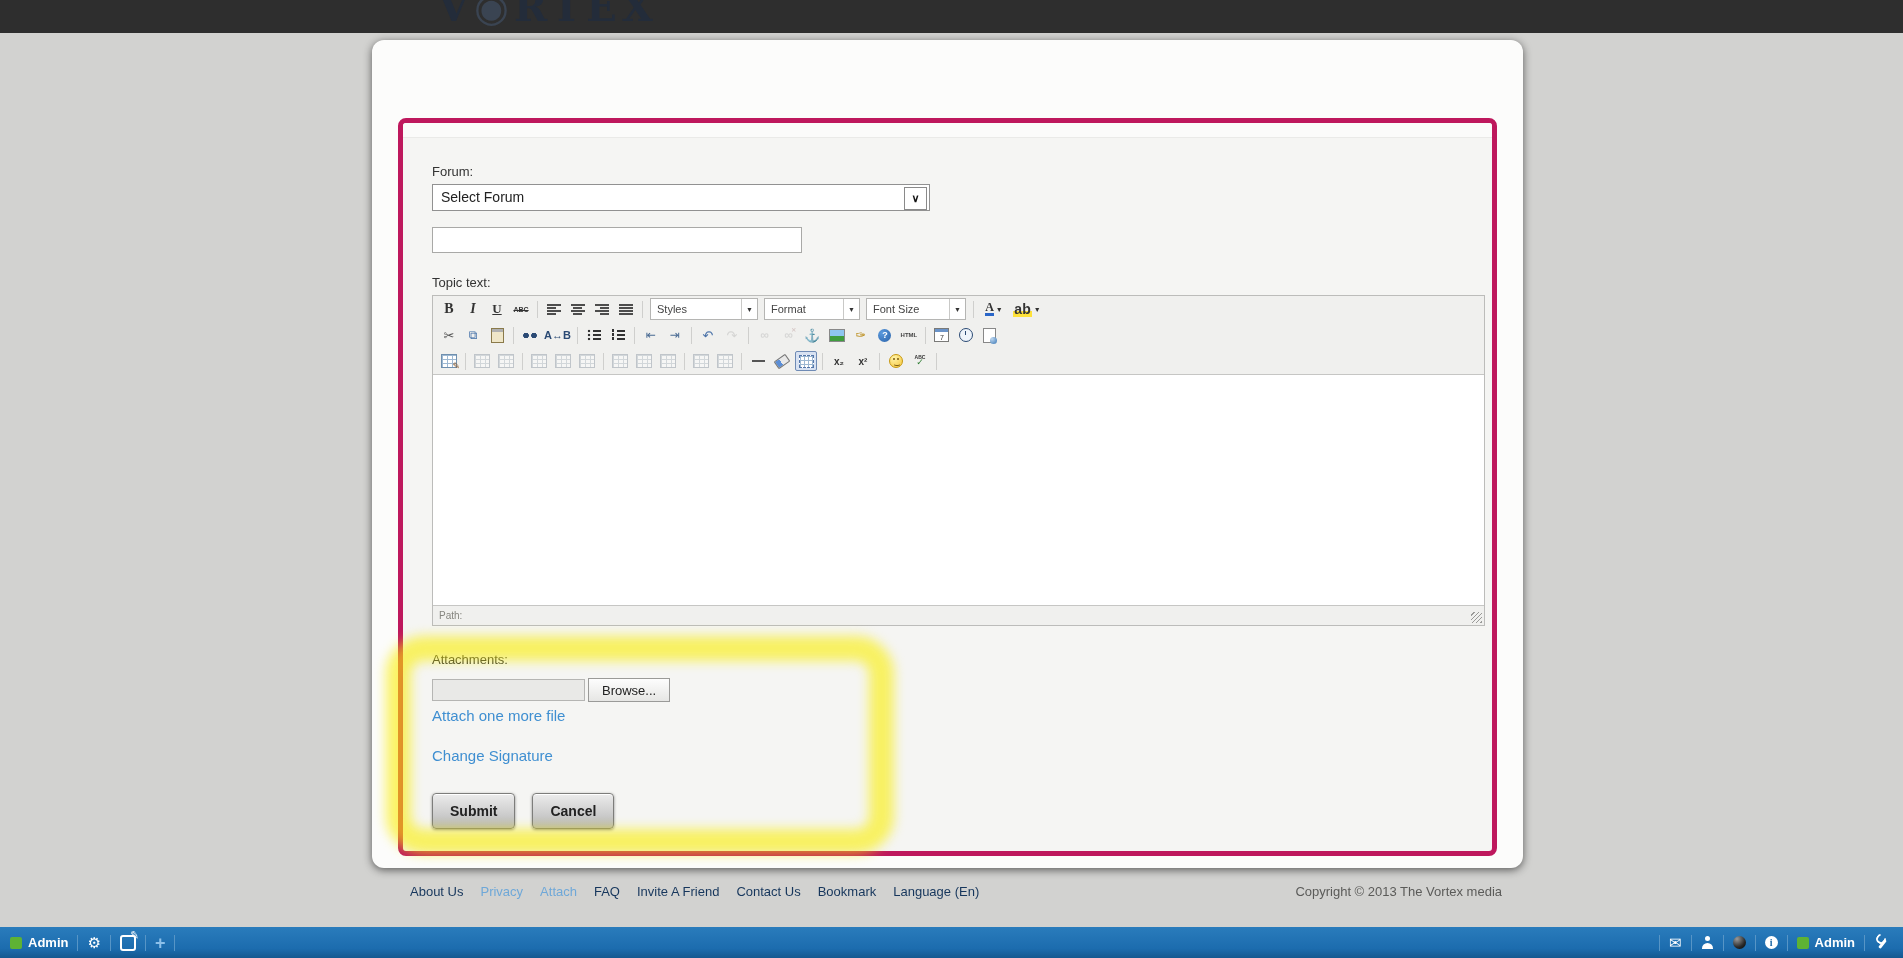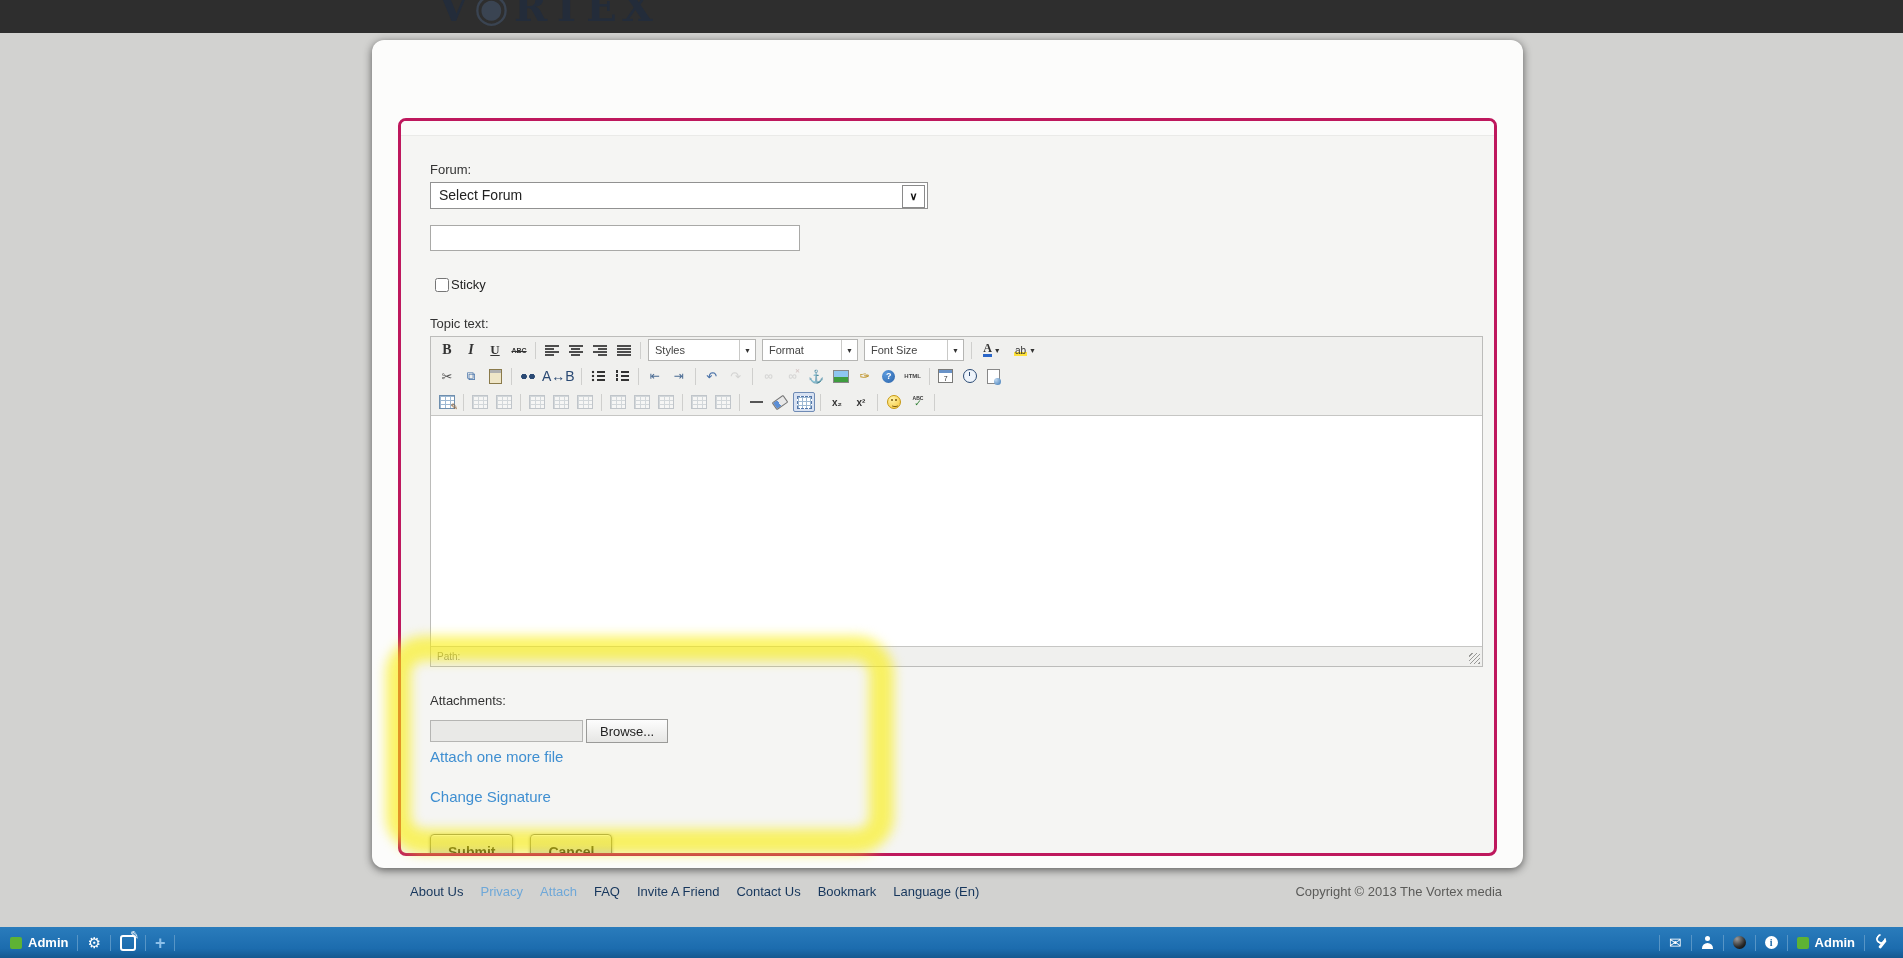--- a/index.html
+++ b/index.html
@@ -13,21 +13,21 @@
         font-size:40px;letter-spacing:5px;color:#232c3a;white-space:nowrap}
   .logo .globe{color:#3a4452}
 
   
   .wrapper{position:absolute;left:372px;top:40px;width:1151px;height:828px;background:#fcfcfb;
            border-radius:12px;box-shadow:0 2px 9px rgba(25,25,25,.65)}
   .crumbbox{position:absolute;left:26px;top:18px;right:26px;height:47px;background:#fff;
             border:1px solid #e4e4e2;border-radius:8px;display:flex;align-items:center;padding-left:24px}
   .crumbbox a{color:#23579a;font-size:13px;font-weight:bold}
   .formbox{position:absolute;left:26px;top:78px;right:26px;bottom:12px;background:#f5f5f3;
-           border:3px solid #be185d;border-radius:8px;overflow:hidden}
+           border:5px solid #be185d;border-radius:8px;overflow:hidden}
   .formhead{height:14px;background:#fbfbfa;border-bottom:1px solid #eaeae8}
   .formcontent{padding:26px 0 0 29px}
 
   .flabel{font-size:13px;color:#333;margin-bottom:5px}
   .sel{position:relative;width:496px;height:25px;background:#fff;border:1px solid #919191;margin-bottom:16px}
   .sel .selval{font-size:14px;color:#222;line-height:25px;padding-left:8px}
   .sel .selbtn{position:absolute;right:2px;top:2px;width:21px;height:21px;background:#fff;
                border:1px solid #8a8a8a;display:flex;align-items:center;justify-content:center;
                font-size:11px;font-weight:bold;color:#111}
   .txtinput{width:356px;height:24px;border:1px solid #a9a9a7;background:#fff;font-size:14px;
@@ -54,29 +54,29 @@
   .sI{font-size:7px;font-weight:bold;color:#333;text-decoration:line-through}
   .alg{width:14px;height:13px;background-repeat:no-repeat;
        background-image:linear-gradient(#4d4d4d,#4d4d4d),linear-gradient(#4d4d4d,#4d4d4d),
                         linear-gradient(#4d4d4d,#4d4d4d),linear-gradient(#4d4d4d,#4d4d4d)}
   .al-l{background-size:14px 2px,9px 2px,14px 2px,9px 2px;background-position:0 1px,0 4px,0 7px,0 10px}
   .al-c{background-size:14px 2px,9px 2px,14px 2px,9px 2px;background-position:0 1px,2px 4px,0 7px,2px 10px}
   .al-r{background-size:14px 2px,9px 2px,14px 2px,9px 2px;background-position:0 1px,5px 4px,0 7px,5px 10px}
   .al-j{background-size:14px 2px,14px 2px,14px 2px,14px 2px;background-position:0 1px,0 4px,0 7px,0 10px}
   .fcA{font-family:"Liberation Serif",serif;font-weight:bold;font-size:12px;color:#333;
        border-bottom:3px solid #2a66c8;line-height:11px}
-  .bcAB{font-size:10px;font-weight:normal;color:#333;background:linear-gradient(transparent 60%,#ffe23a 60%);
+  .bcAB{font-size:14px;font-weight:bold;color:#333;background:linear-gradient(transparent 60%,#ffe23a 60%);
         padding:0 1px}
   .i-cut{color:#555;font-size:13px}
   .i-copy{color:#3c6ba5;font-size:12px}
   .i-paste{width:11px;height:13px;border:1px solid #8a7a4a;background:linear-gradient(#b0b0b0 0 3px,#efe6c8 3px)}
   .i-find{width:14px;height:7px;background:
       radial-gradient(circle at 3px 3.5px,#2b4a74 2.6px,transparent 3px),
       radial-gradient(circle at 11px 3.5px,#2b4a74 2.6px,transparent 3px)}
-  .i-replace{font-size:14px;font-weight:normal;color:#2b4a74}
+  .i-replace{font-size:11px;font-weight:bold;color:#2b4a74}
   .i-ul,.i-ol{width:14px;height:12px;background-repeat:no-repeat}
   .i-ul{background-image:radial-gradient(circle at 2px 2px,#333 1.3px,transparent 1.6px),
         radial-gradient(circle at 2px 6px,#333 1.3px,transparent 1.6px),
         radial-gradient(circle at 2px 10px,#333 1.3px,transparent 1.6px),
         linear-gradient(#333,#333),linear-gradient(#333,#333),linear-gradient(#333,#333);
         background-size:14px 12px,14px 12px,14px 12px,8px 2px,8px 2px,8px 2px;
         background-position:0 0,0 0,0 0,6px 1px,6px 5px,6px 9px}
   .i-ol{background-image:linear-gradient(#333,#333),linear-gradient(#333,#333),linear-gradient(#333,#333),
         linear-gradient(#333,#333),linear-gradient(#333,#333),linear-gradient(#333,#333);
         background-size:2px 3px,2px 3px,2px 3px,8px 2px,8px 2px,8px 2px;
@@ -194,24 +194,20 @@
       <div class="flabel">Forum:</div>
       <div class="sel">
         <div class="selval">Select Forum</div>
         <div class="selbtn">
             <span>∨</span>
           </div>
       </div>
 
       <input class="txtinput" type="text" value="" style="">
 
-      <div class="stickyrow">
-        <input type="checkbox" style="">
-        <span>Sticky</span>
-      </div>
 
       <div class="flabel">Topic text:</div>
 
       <div class="editor">
 
         <div class="toolrow">
           <div class="tbtn">
               <span class="bI">B</span>
             </div>
           <div class="tbtn">

